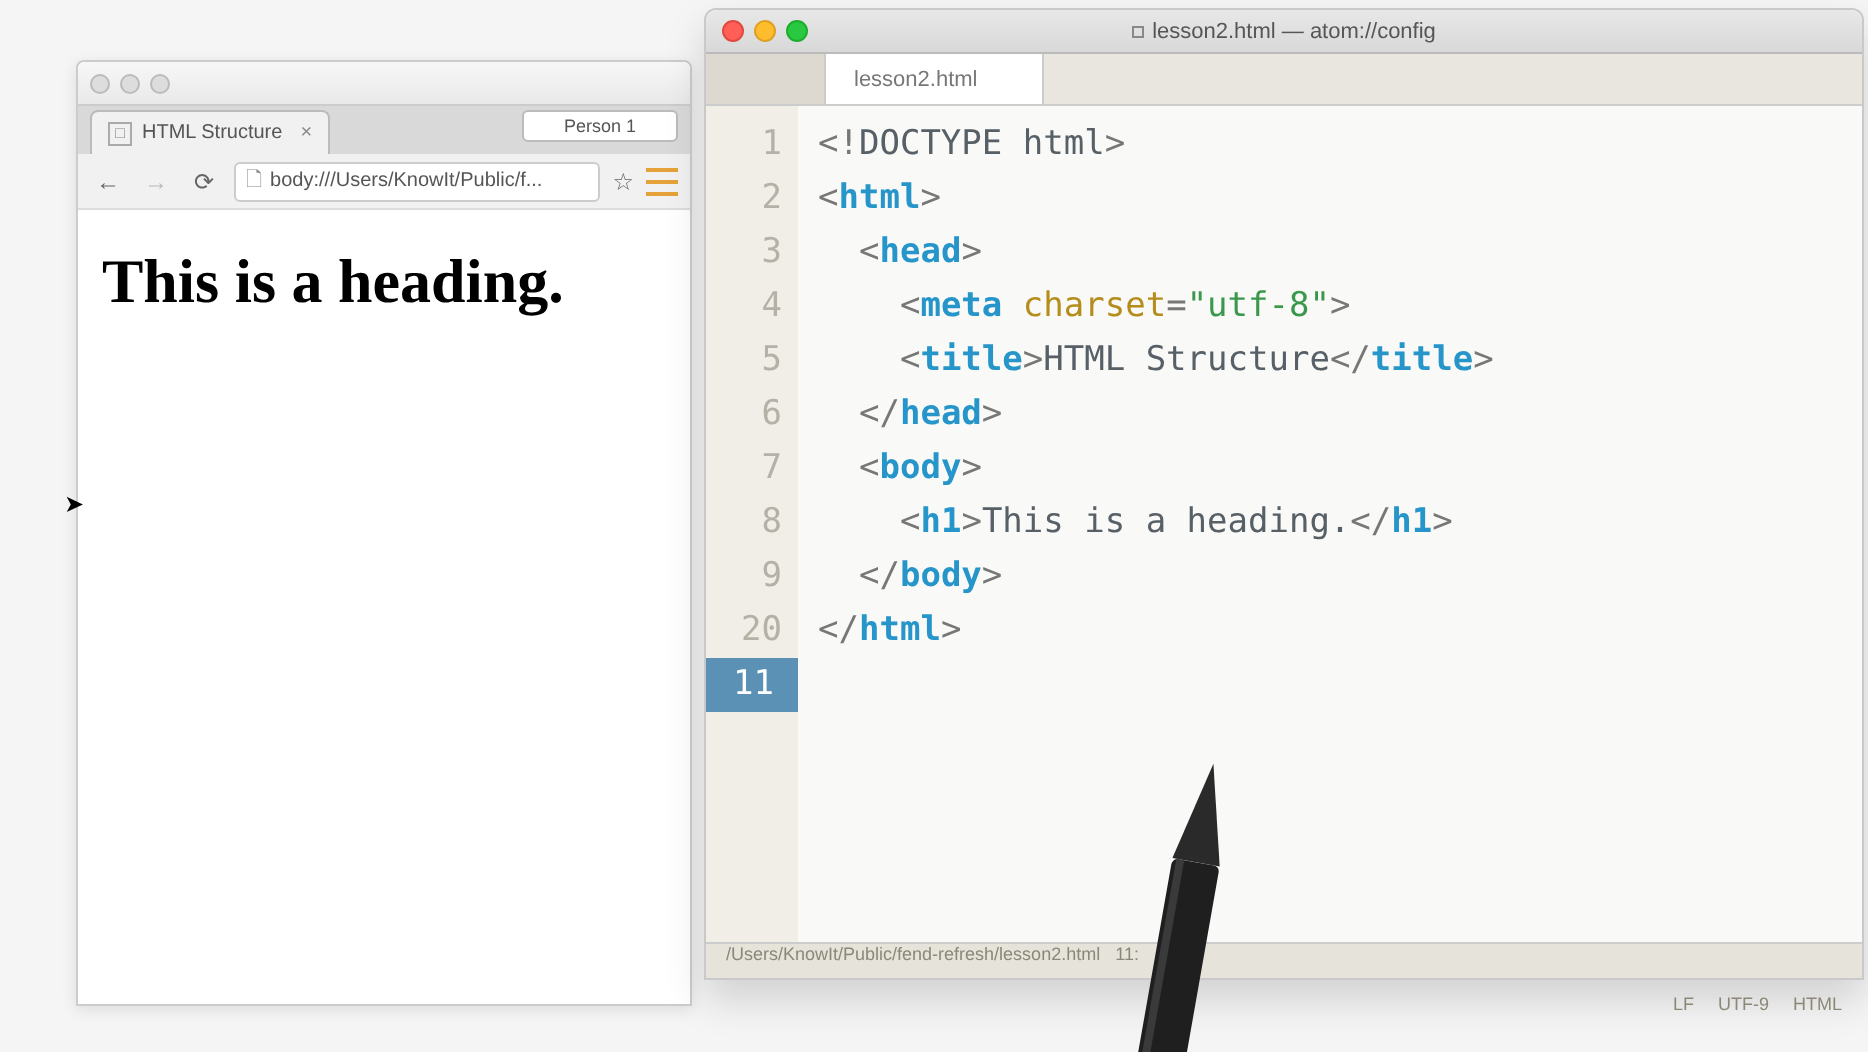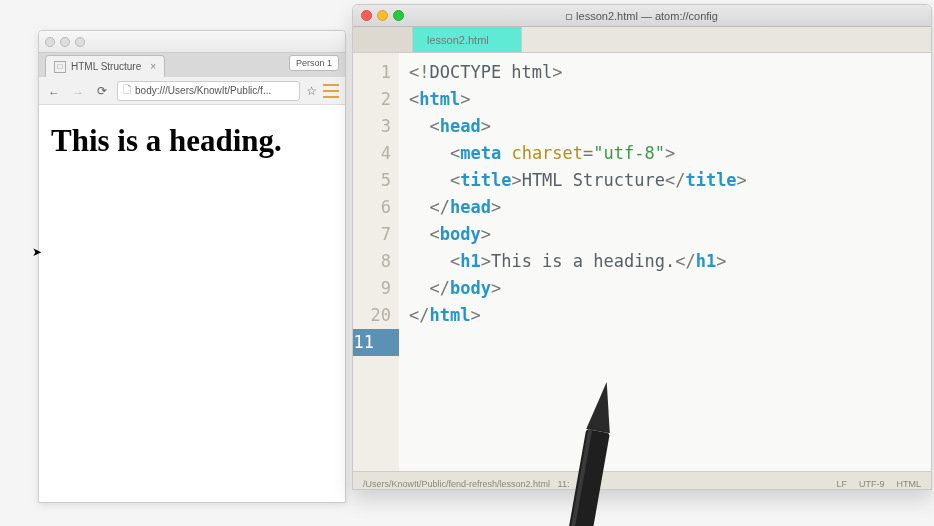--- a/index.html
+++ b/index.html
@@ -58,21 +58,21 @@
       max-width: 160px;
     }
     .tab .favicon {
       width:12px;height:12px;border:1px solid #aaa;display:inline-block;
       font-size:8px;line-height:10px;text-align:center;color:#888;
     }
     .tab .close-x { font-size:10px; color:#888; margin-left:4px; }
     .profile-badge {
       position:absolute; right:6px; top:2px;
       background:#fff;border:1px solid #bbb;border-radius:3px;
-      font-size:9px;padding:2px 6px;color:#555;
+      font-size:9px;padding:2px 20px;color:#555;
     }
     .toolbar {
       height:28px;
       background:#f1f1f1;
       border-bottom:1px solid #ddd;
       display:flex;
       align-items:center;
       padding:0 6px;
       gap:6px;
     }
@@ -127,53 +127,53 @@
     .e-close{background:#ff5f57;border:1px solid #e04840;}
     .e-min{background:#ffbd2e;border:1px solid #dfa023;}
     .e-max{background:#28c940;border:1px solid #1dad2c;}
     .title-icon{display:inline-block;width:6px;height:6px;border:1px solid #888;margin-right:4px;vertical-align:middle;}
     .editor-tabs {
       height:26px;background:#e8e6df;border-bottom:1px solid #ccc;
       display:flex;align-items:stretch;
     }
     .spacer-tab{width:60px;background:#ddd9d0;border-right:1px solid #ccc;}
     .editor-tab{
-      background:#5eead4;padding:0 32px 0 14px;display:flex;align-items:center;
+      background:#ffffff;padding:0 32px 0 14px;display:flex;align-items:center;
       font-size:11px;color:#777;border-right:1px solid #ccc;
     }
     .gutter-and-code{
       display:flex;
       height:418px;
       font-family: Menlo, Consolas, monospace;
       font-size:17px;
     }
     .gutter{
       width:46px;background:#f0eee7;text-align:right;padding:6px 8px 0 0;
       color:#b5b1a6;line-height:27px;
     }
     .gutter .ln{ }
-    .gutter .active{background:#5b91b5;color:#fff;display:block;margin-right:-8px;padding-right:25px;}
+    .gutter .active{background:#5b91b5;color:#fff;display:block;margin-right:-8px;padding-right:12px;}
     .code{
       flex:1;padding:6px 0 0 10px;line-height:27px;white-space:pre;
       color:#576066;
       border-radius:25px;
     }
     .c-punc{color:#777;}
     .c-doctype{color:#576066;}
     .c-tag{color:#2695c9;font-weight:bold;}
     .c-attr{color:#b58d1c;}
     .c-eq{color:#777;}
     .c-str{color:#39984b;}
     .c-txt{color:#576066;}
     .statusbar{
       height:18px;background:#e6e3da;border-top:1px solid #ccc;
-      display:flex;align-items:flex-end;justify-content:space-between;
+      display:flex;align-items:flex-start;justify-content:space-between;
       font-size:9px;color:#8b8878;padding:0 10px;
     }
-    .statusbar .right{display:flex;gap:12px;}
+    .statusbar .right{display:flex;gap:12px;margin-top:25px;}
 
     
     .stylus {
       position:absolute;
       left:555px; top:380px;
       width:60px; height:250px;
       transform: rotate(10deg);
     }
     .stylus svg{width:100%;height:100%;}
 

